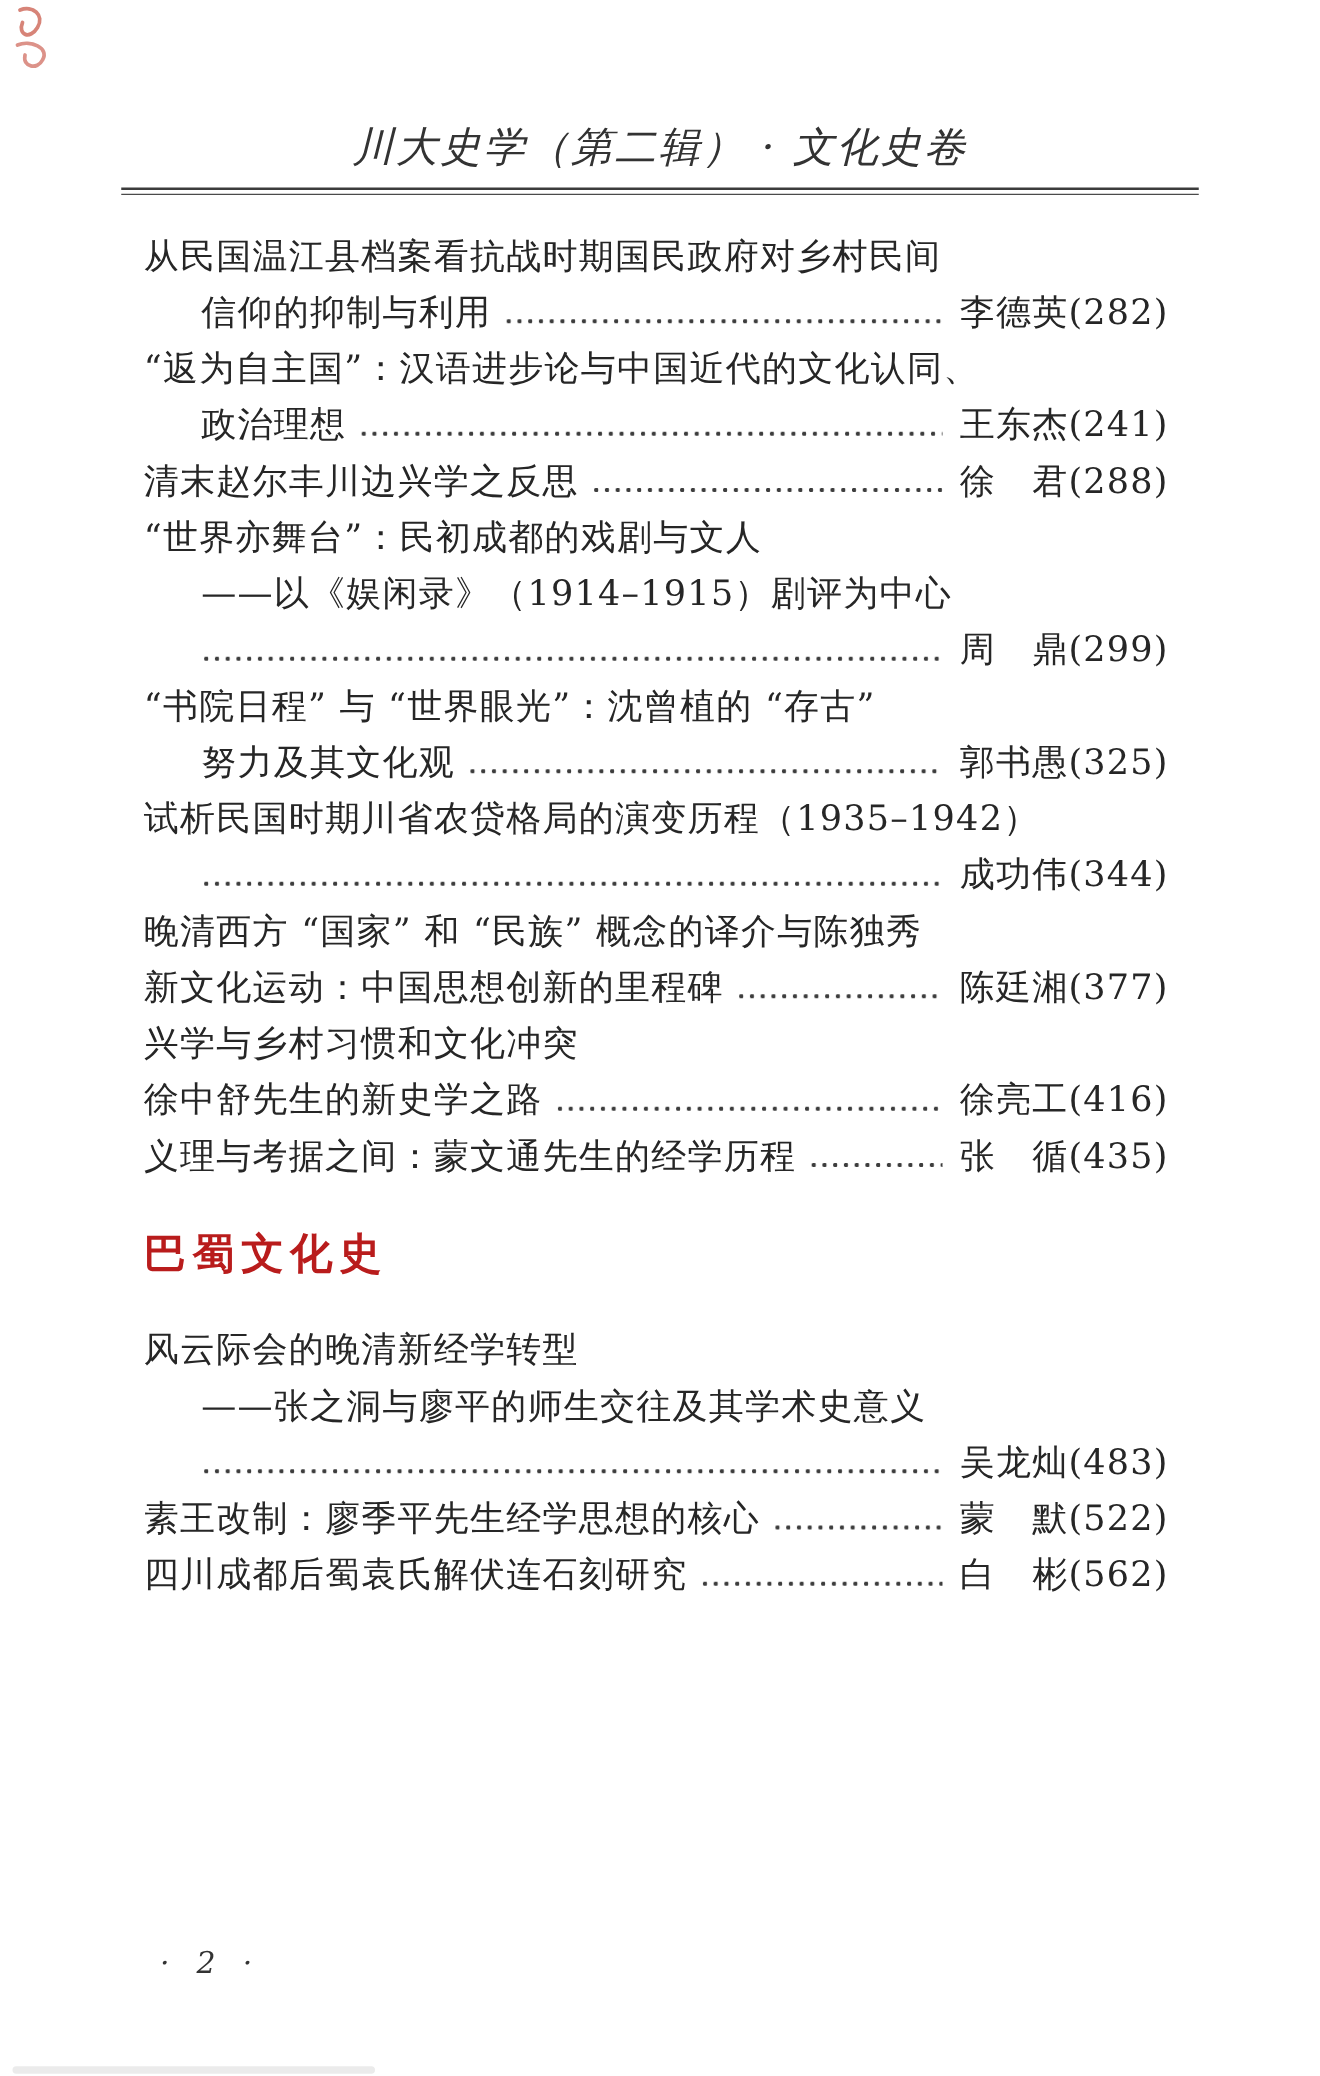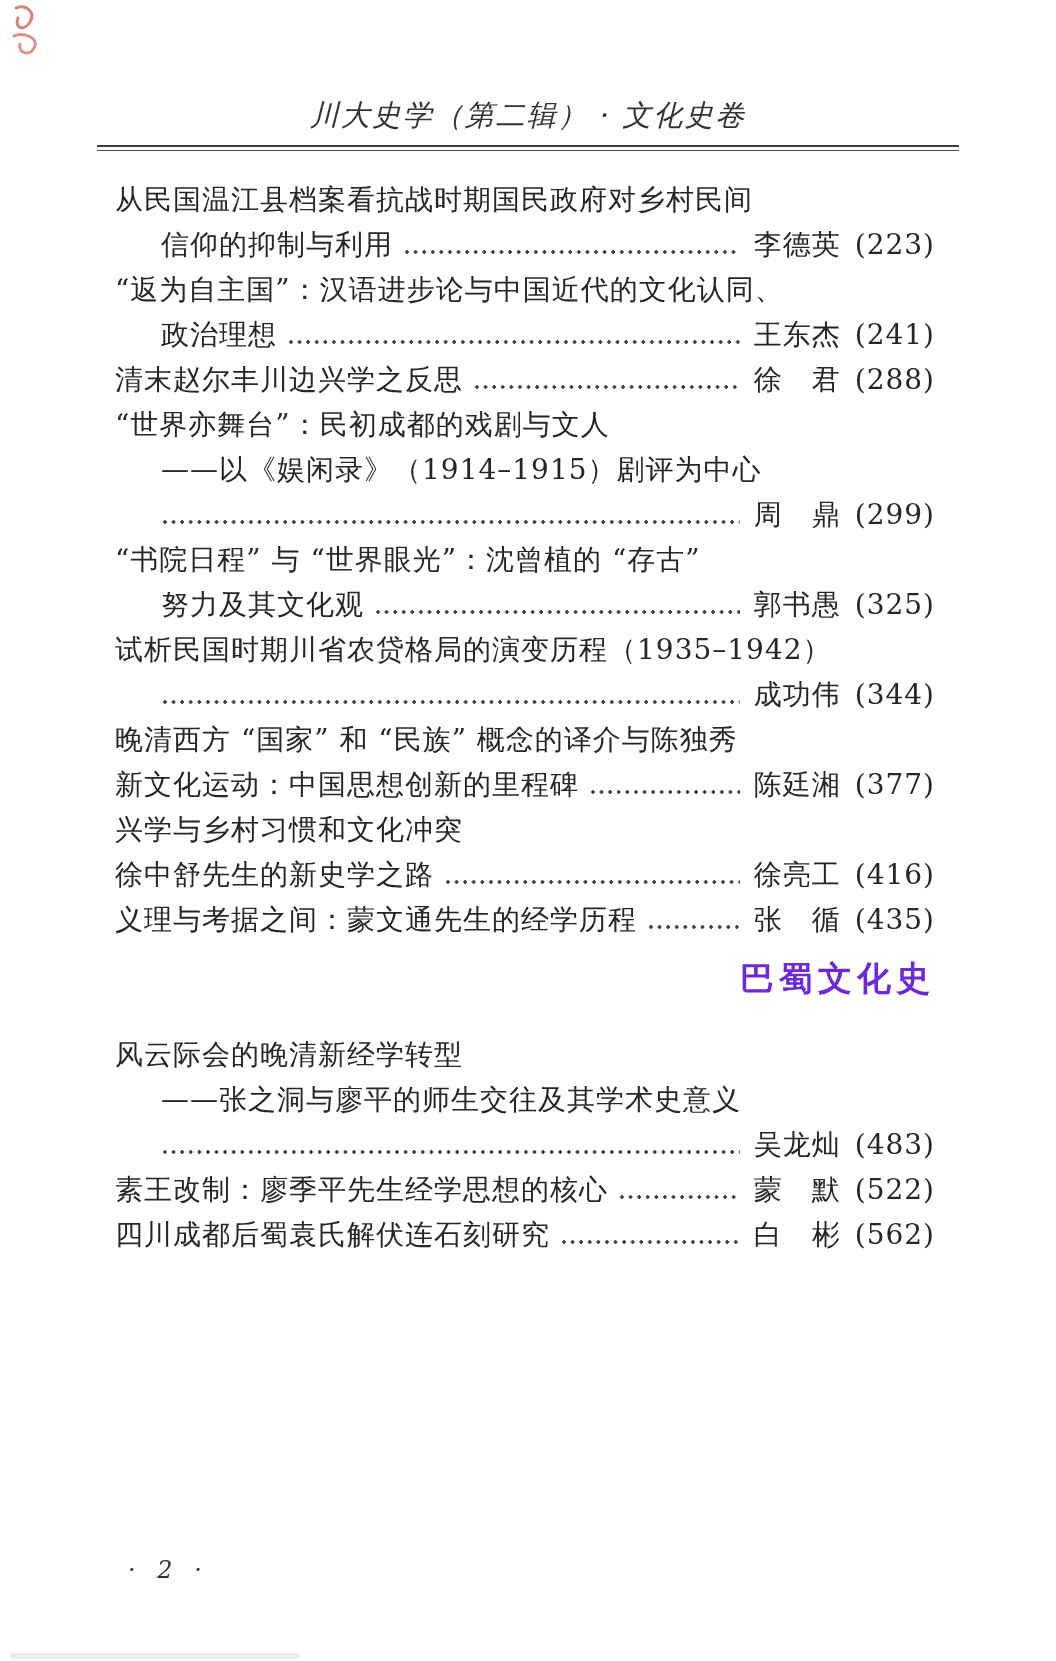--- a/index.html
+++ b/index.html
@@ -10,21 +10,21 @@
     color: #262626;
     position: relative;
     overflow: hidden;
   }
   .page { width: 100%; height: 100%; position: relative; }
 
   
   .page-header {
     text-align: center;
     padding-top: 96px;
-    font-size: 29px;
+    font-size: 33px;
     letter-spacing: 2px;
     font-style: italic;
     color: #333333;
   }
   .rule {
     margin: 9px auto 0 auto;
     width: 862px;
     height: 3px;
     border-top: 2px solid #3c3c3c;
     border-bottom: 1px solid #4a4a4a;
@@ -47,33 +47,33 @@
     align-self: center;
     height: 8px;
     min-width: 18px;
     margin: 6px 14px 0 10px;
     background-image: radial-gradient(circle at 4px 4px, #3d3d3d 1.55px, rgba(0,0,0,0) 1.95px);
     background-size: 8.6px 8px;
     background-repeat: repeat-x;
     background-position: left center;
   }
   .toc-title:empty + .leader { margin-left: 0; }
-  .author { flex: 0 0 auto; white-space: pre; margin-right: 14px; }
+  .author { flex: 0 0 auto; white-space: pre; }
   .pageno { flex: 0 0 auto; }
 
   .section-heading {
-    text-align: right;
+    text-align: left;
     font-family: "DejaVu Sans", "Liberation Sans", sans-serif;
     font-weight: bold;
     font-size: 34px;
     letter-spacing: 5px;
-    color: #6d28d9;
+    color: #b91c1c;
     height: 56px;
     line-height: 56px;
-    margin: 4px 0 30px 0;
+    margin: 24px 0 30px 0;
   }
 
   
   .footer {
     position: absolute;
     left: 128px;
     top: 1556px;
     font-size: 24px;
     font-style: italic;
     letter-spacing: 7px;
@@ -104,21 +104,21 @@
   <div class="rule"></div>
 
   <div class="content">
       <div class="toc-row">
         <span class="toc-title">从民国温江县档案看抗战时期国民政府对乡村民间</span>
       </div>
       <div class="toc-row indent">
         <span class="toc-title">信仰的抑制与利用</span>
         <span class="leader"></span>
         <span class="author">李德英</span>
-        <span class="pageno">(223)</span>
+        <span class="pageno">(282)</span>
       </div>
       <div class="toc-row">
         <span class="toc-title">“返为自主国”：汉语进步论与中国近代的文化认同、</span>
       </div>
       <div class="toc-row indent">
         <span class="toc-title">政治理想</span>
         <span class="leader"></span>
         <span class="author">王东杰</span>
         <span class="pageno">(241)</span>
       </div>

